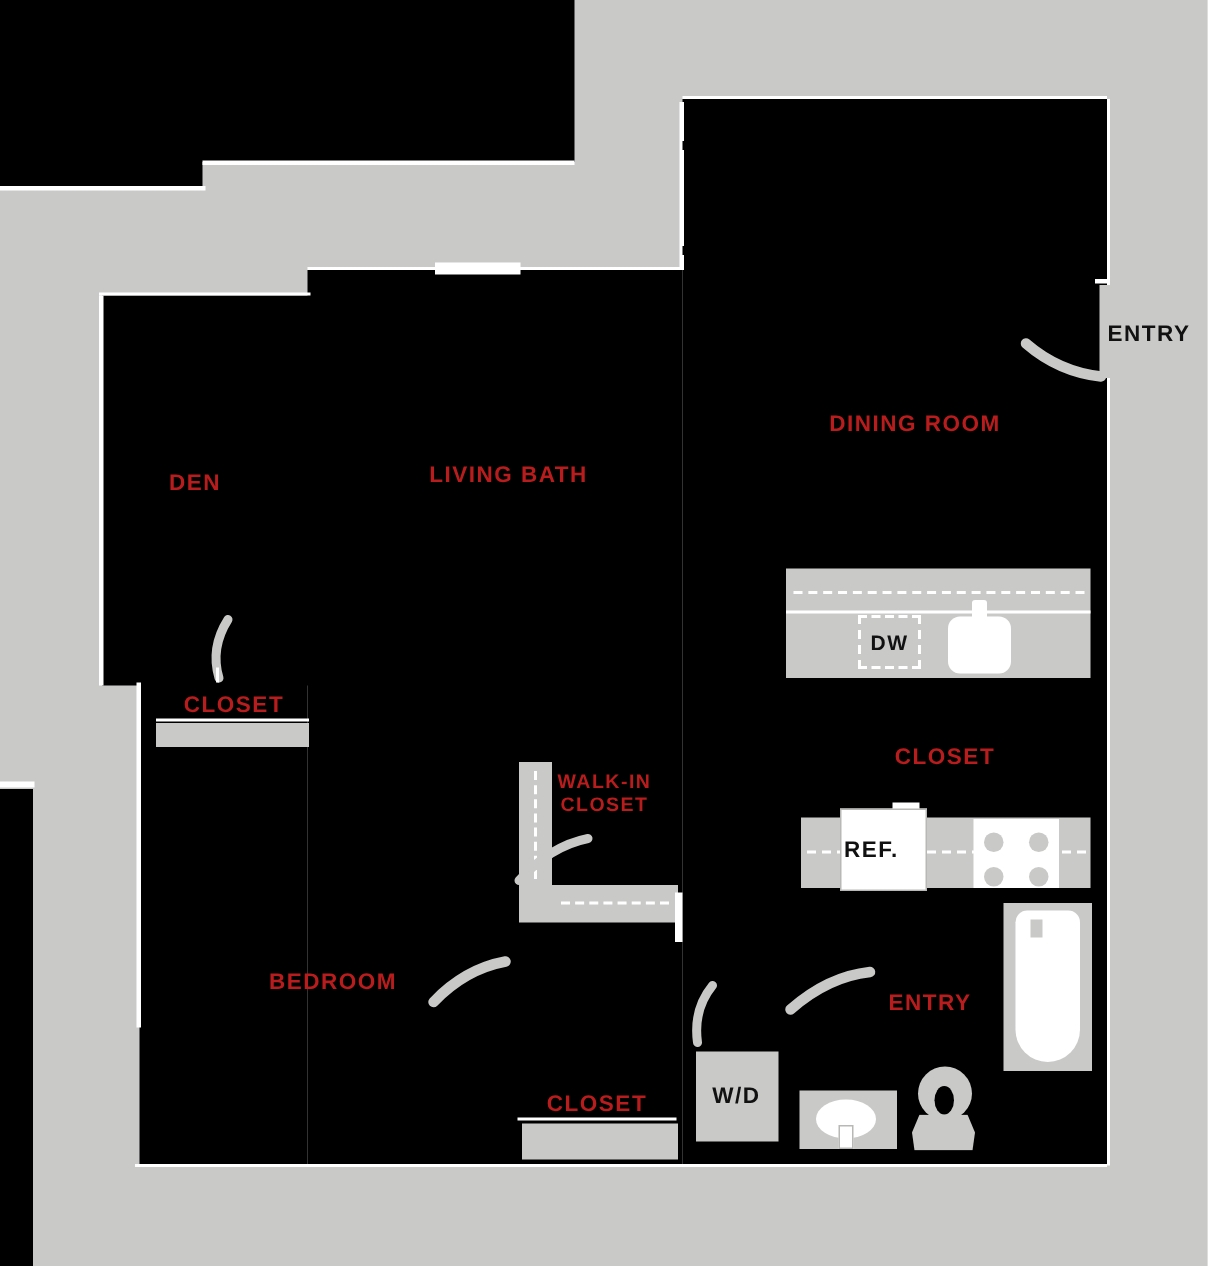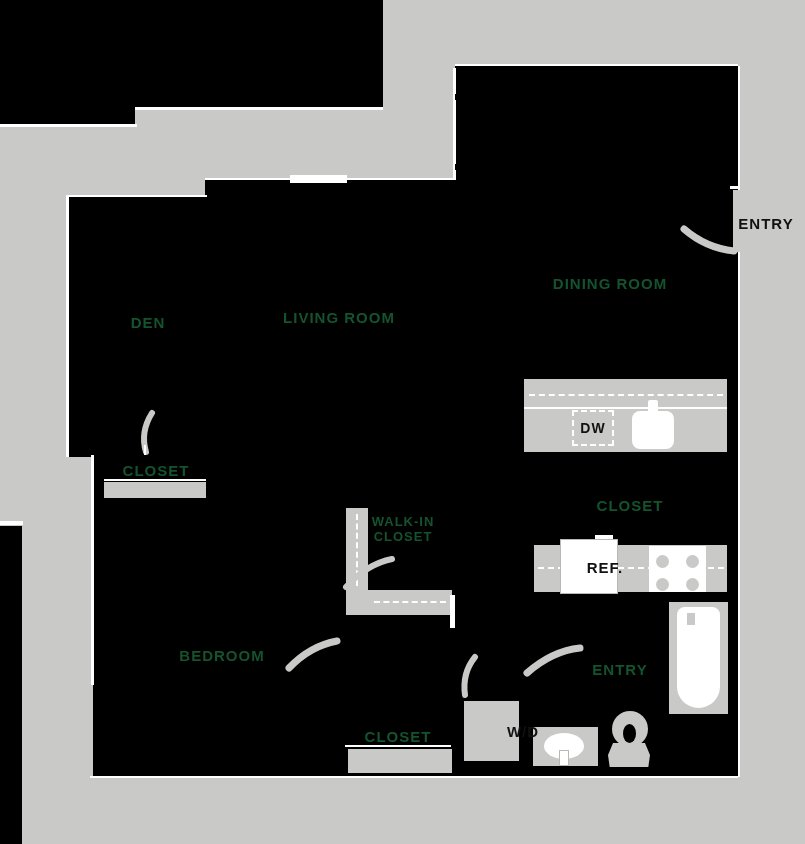--- a/index.html
+++ b/index.html
@@ -3,21 +3,21 @@
 <meta charset="utf-8">
 <style>
   html,body{margin:0;padding:0;}
   #plan{position:relative;width:805px;height:844px;background:#c9cac8;overflow:hidden;
         font-family:"Liberation Sans",sans-serif;}
   #plan *{position:absolute;box-sizing:border-box;}
   .blk{background:#000;}
   .wht{background:#fff;}
   .fix{background:#c9cac8;}
   .fixw{background:#fff;}
-  .lbl{color:#14532d;font-weight:bold;font-size:15px;letter-spacing:1px;
+  .lbl{color:#b91c1c;font-weight:bold;font-size:15px;letter-spacing:1px;
        text-align:center;white-space:nowrap;transform:translate(-50%,-50%);}
   .dk{color:#111;font-weight:bold;letter-spacing:1px;transform:translate(-50%,-50%);white-space:nowrap;}
   .dash-h{border-top:2px dashed #fff;height:0;}
   .dash-v{border-left:2px dashed #fff;width:0;}
   .burner{width:13px;height:13px;border-radius:50%;background:#c9cac8;}
   svg.arcs{left:0;top:0;}
 </style>
 </head>
 <body>
 
@@ -56,21 +56,21 @@
   <div class="wht" style="left:524px;top:407px;width:203px;height:2px;"></div>
   <div style="left:572px;top:410px;width:42px;height:36px;border:2px dashed #fff;"></div>
   <div class="dk" style="left:593px;top:428px;font-size:14px;">DW</div>
   <div class="fixw" style="left:632px;top:411px;width:42px;height:38px;border-radius:8px;"></div>
   <div class="fixw" style="left:648px;top:400px;width:10px;height:16px;border-radius:2px;"></div>
 
   <div class="fix" style="left:534px;top:545px;width:193px;height:47px;"></div>
   <div class="dash-h" style="left:538px;top:567px;width:186px;"></div>
   <div class="wht" style="left:595px;top:535px;width:18px;height:5px;"></div>
   <div class="fixw" style="left:560px;top:539px;width:58px;height:55px;border:1px solid #b8b8b6;"></div>
-  <div class="dk" style="left:605px;top:567px;font-size:15px;">REF.</div>
+  <div class="dk" style="left:581px;top:567px;font-size:15px;">REF.</div>
   <div class="fixw" style="left:649px;top:546px;width:57px;height:46px;"></div>
   <div class="burner" style="left:656px;top:555px;"></div>
   <div class="burner" style="left:686px;top:555px;"></div>
   <div class="burner" style="left:656px;top:578px;"></div>
   <div class="burner" style="left:686px;top:578px;"></div>
 
   <div class="wht" style="left:104px;top:479px;width:102px;height:2px;"></div>
   <div class="fix" style="left:104px;top:482px;width:102px;height:16px;"></div>
 
   <div class="wht" style="left:345px;top:745px;width:106px;height:2px;"></div>
@@ -86,38 +86,38 @@
   <div class="fixw" style="left:677px;top:607px;width:43px;height:101px;border-radius:8px 8px 22px 22px;"></div>
   <div class="fix" style="left:687px;top:613px;width:8px;height:12px;"></div>
   <div class="fix" style="left:612px;top:711px;width:36px;height:36px;border-radius:50%;"></div>
   <div class="blk" style="left:623px;top:724px;width:13px;height:19px;border-radius:50%;"></div>
   <div class="fix" style="left:608px;top:743px;width:42px;height:24px;clip-path:polygon(12% 0,88% 0,100% 50%,96% 100%,4% 100%,0 50%);"></div>
   <div class="fix" style="left:533px;top:727px;width:65px;height:39px;"></div>
   <div class="fixw" style="left:544px;top:733px;width:40px;height:26px;border-radius:50%;"></div>
   <div class="fixw" style="left:559px;top:750px;width:10px;height:16px;border:1px solid #b8b8b6;"></div>
 
   <div class="fix" style="left:464px;top:701px;width:55px;height:60px;"></div>
-  <div class="dk" style="left:491px;top:731px;font-size:15px;margin-left:32px;">W/D</div>
+  <div class="dk" style="left:491px;top:731px;font-size:15px;">W/D</div>
 
   <svg class="arcs" width="805" height="844" viewBox="0 0 805 844">
     <g fill="none" stroke="#c9cac8" stroke-width="7" stroke-linecap="round">
       <path d="M 684 229 Q 706 248 734 251"></path>
       <path d="M 152 413 Q 140 432 146 452" stroke-width="6"></path>
       <path d="M 337 641 Q 310 646 289 668"></path>
       <path d="M 392 559 Q 367 564 346 587" stroke-width="6"></path>
       <path d="M 475 657 Q 462 673 465 695" stroke-width="6"></path>
       <path d="M 580 648 Q 552 651 527 673"></path>
     </g>
     <g stroke="#fff" stroke-width="2">
       <line x1="145" y1="445" x2="145" y2="455"></line>
     </g>
   </svg>
 
-  <div class="lbl" style="left:148px;top:322px;">DEN</div>
-  <div class="lbl" style="left:339px;top:317px;">LIVING ROOM</div>
+  <div class="lbl" style="left:130px;top:322px;">DEN</div>
+  <div class="lbl" style="left:339px;top:317px;">LIVING BATH</div>
   <div class="lbl" style="left:610px;top:283px;">DINING ROOM</div>
   <div class="lbl" style="left:222px;top:655px;">BEDROOM</div>
   <div class="lbl" style="left:630px;top:505px;">CLOSET</div>
   <div class="lbl" style="left:620px;top:669px;">ENTRY</div>
   <div class="lbl" style="left:156px;top:470px;">CLOSET</div>
   <div class="lbl" style="left:403px;top:521px;font-size:13px;">WALK-IN</div>
   <div class="lbl" style="left:403px;top:536px;font-size:13px;">CLOSET</div>
   <div class="lbl" style="left:398px;top:736px;">CLOSET</div>
   <div class="dk" style="left:766px;top:223px;font-size:15px;">ENTRY</div>
 

